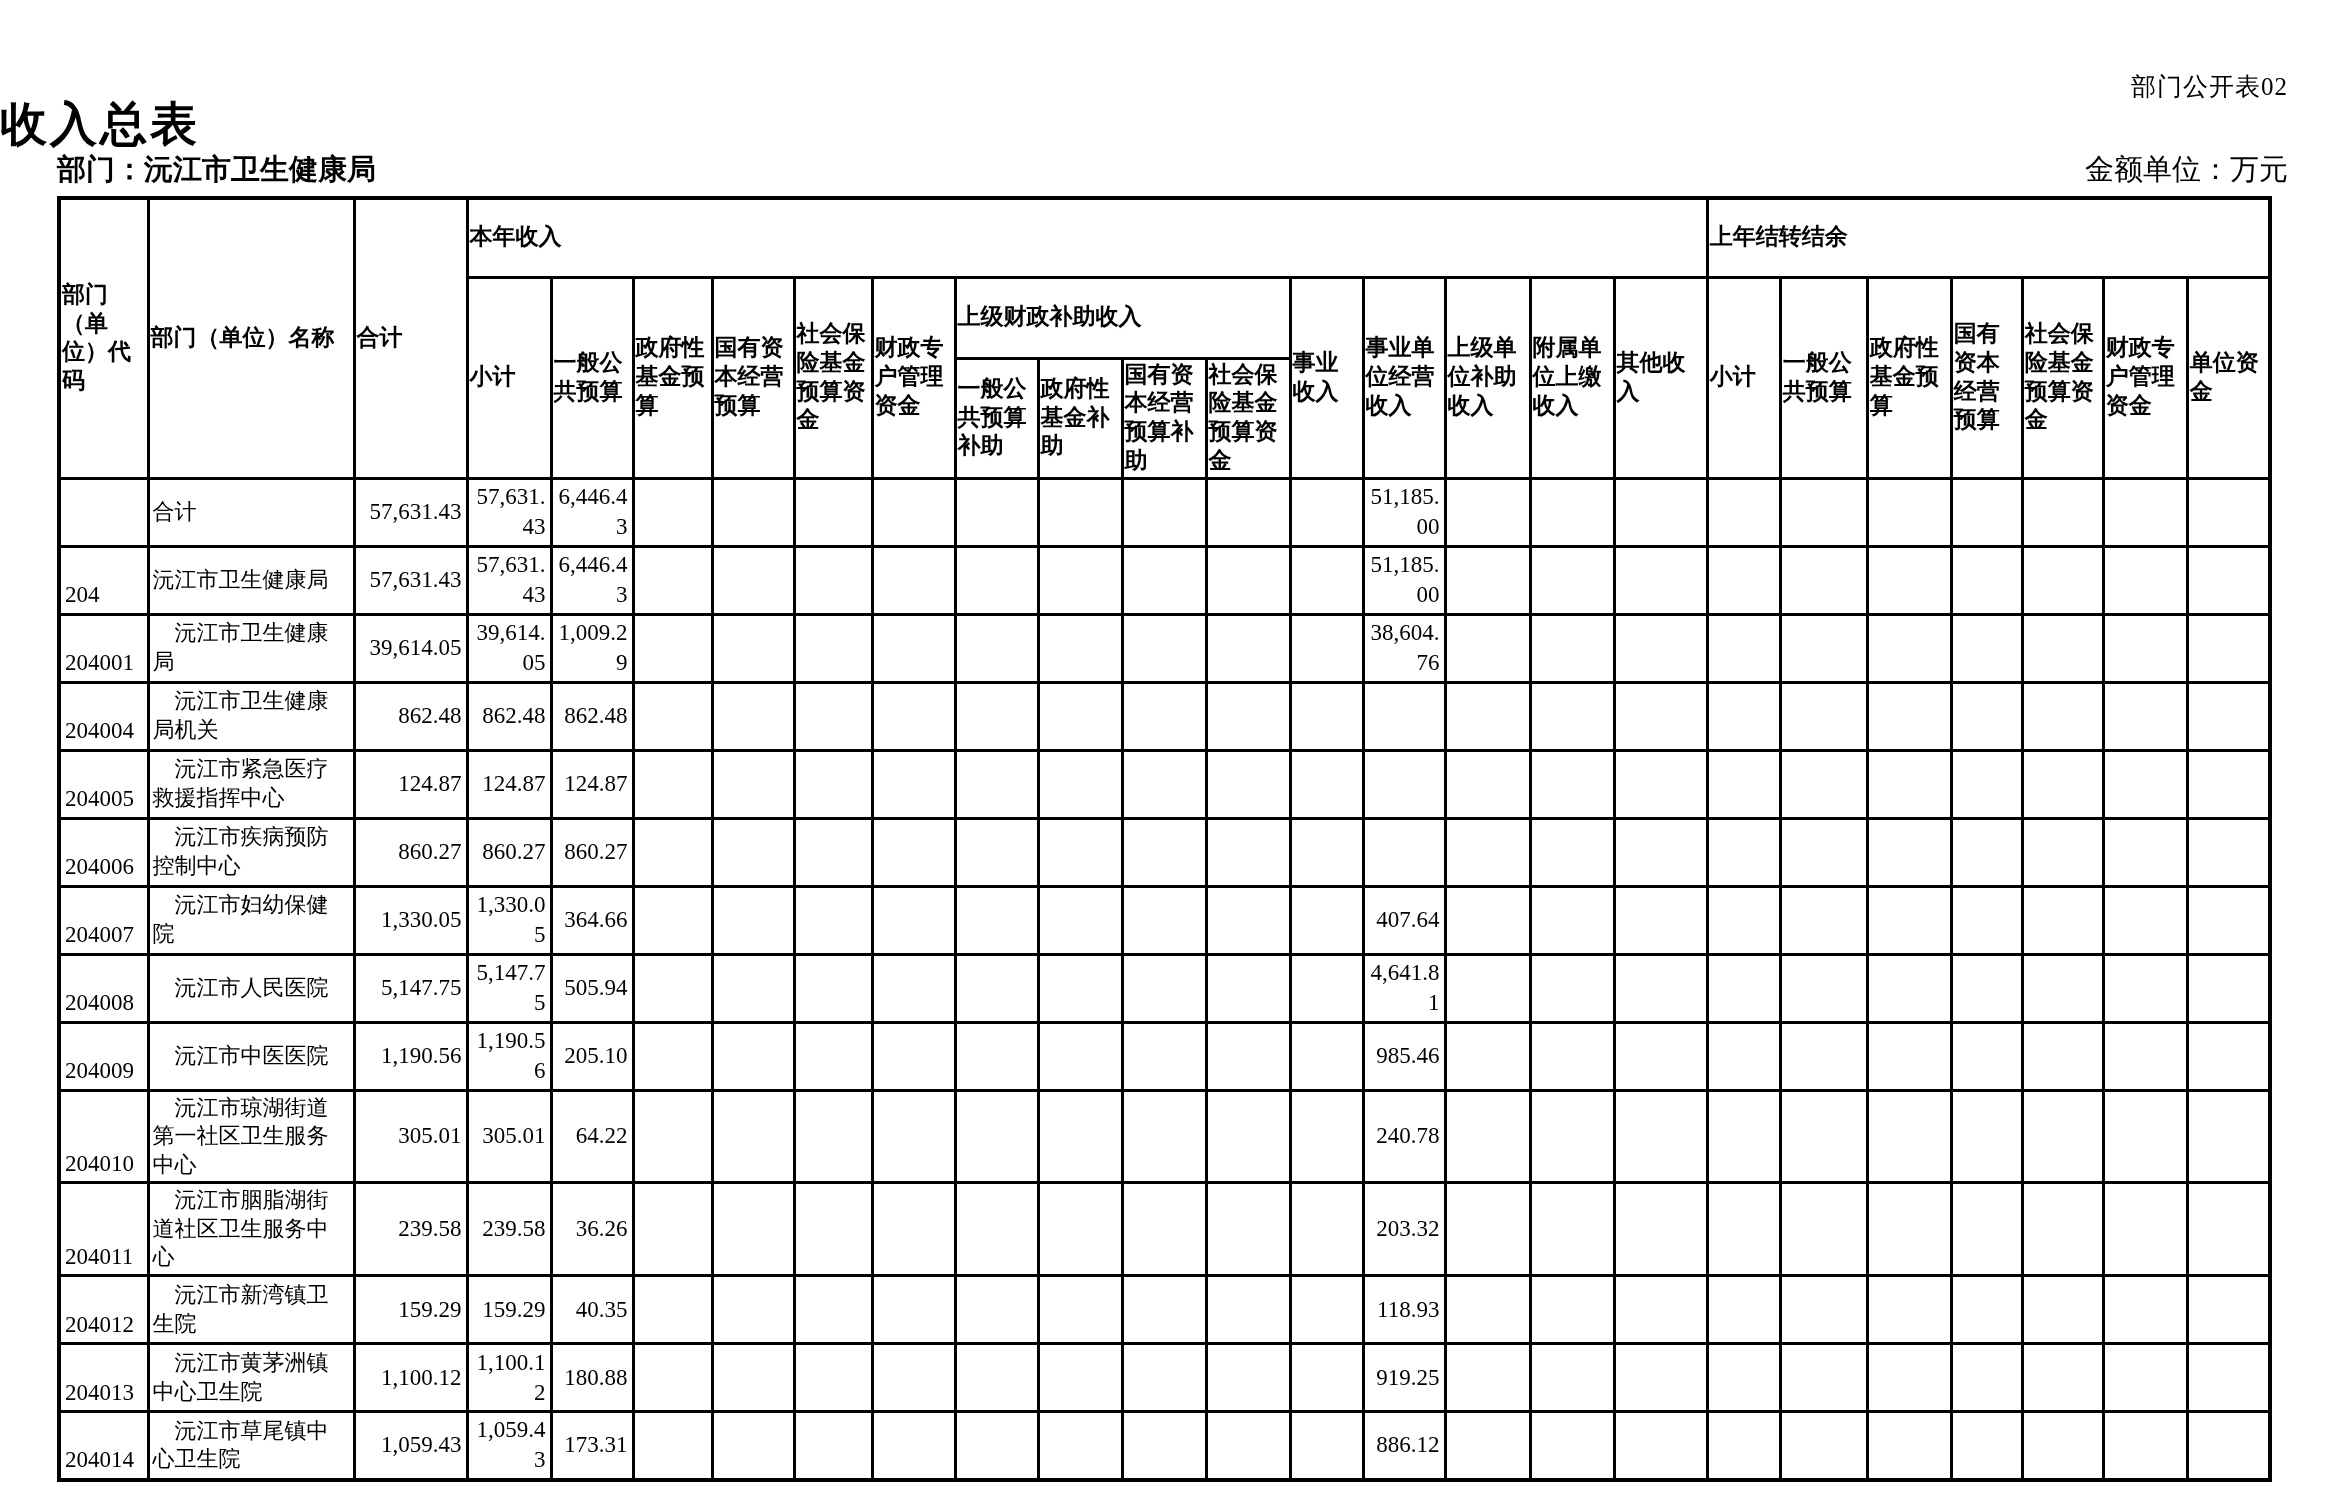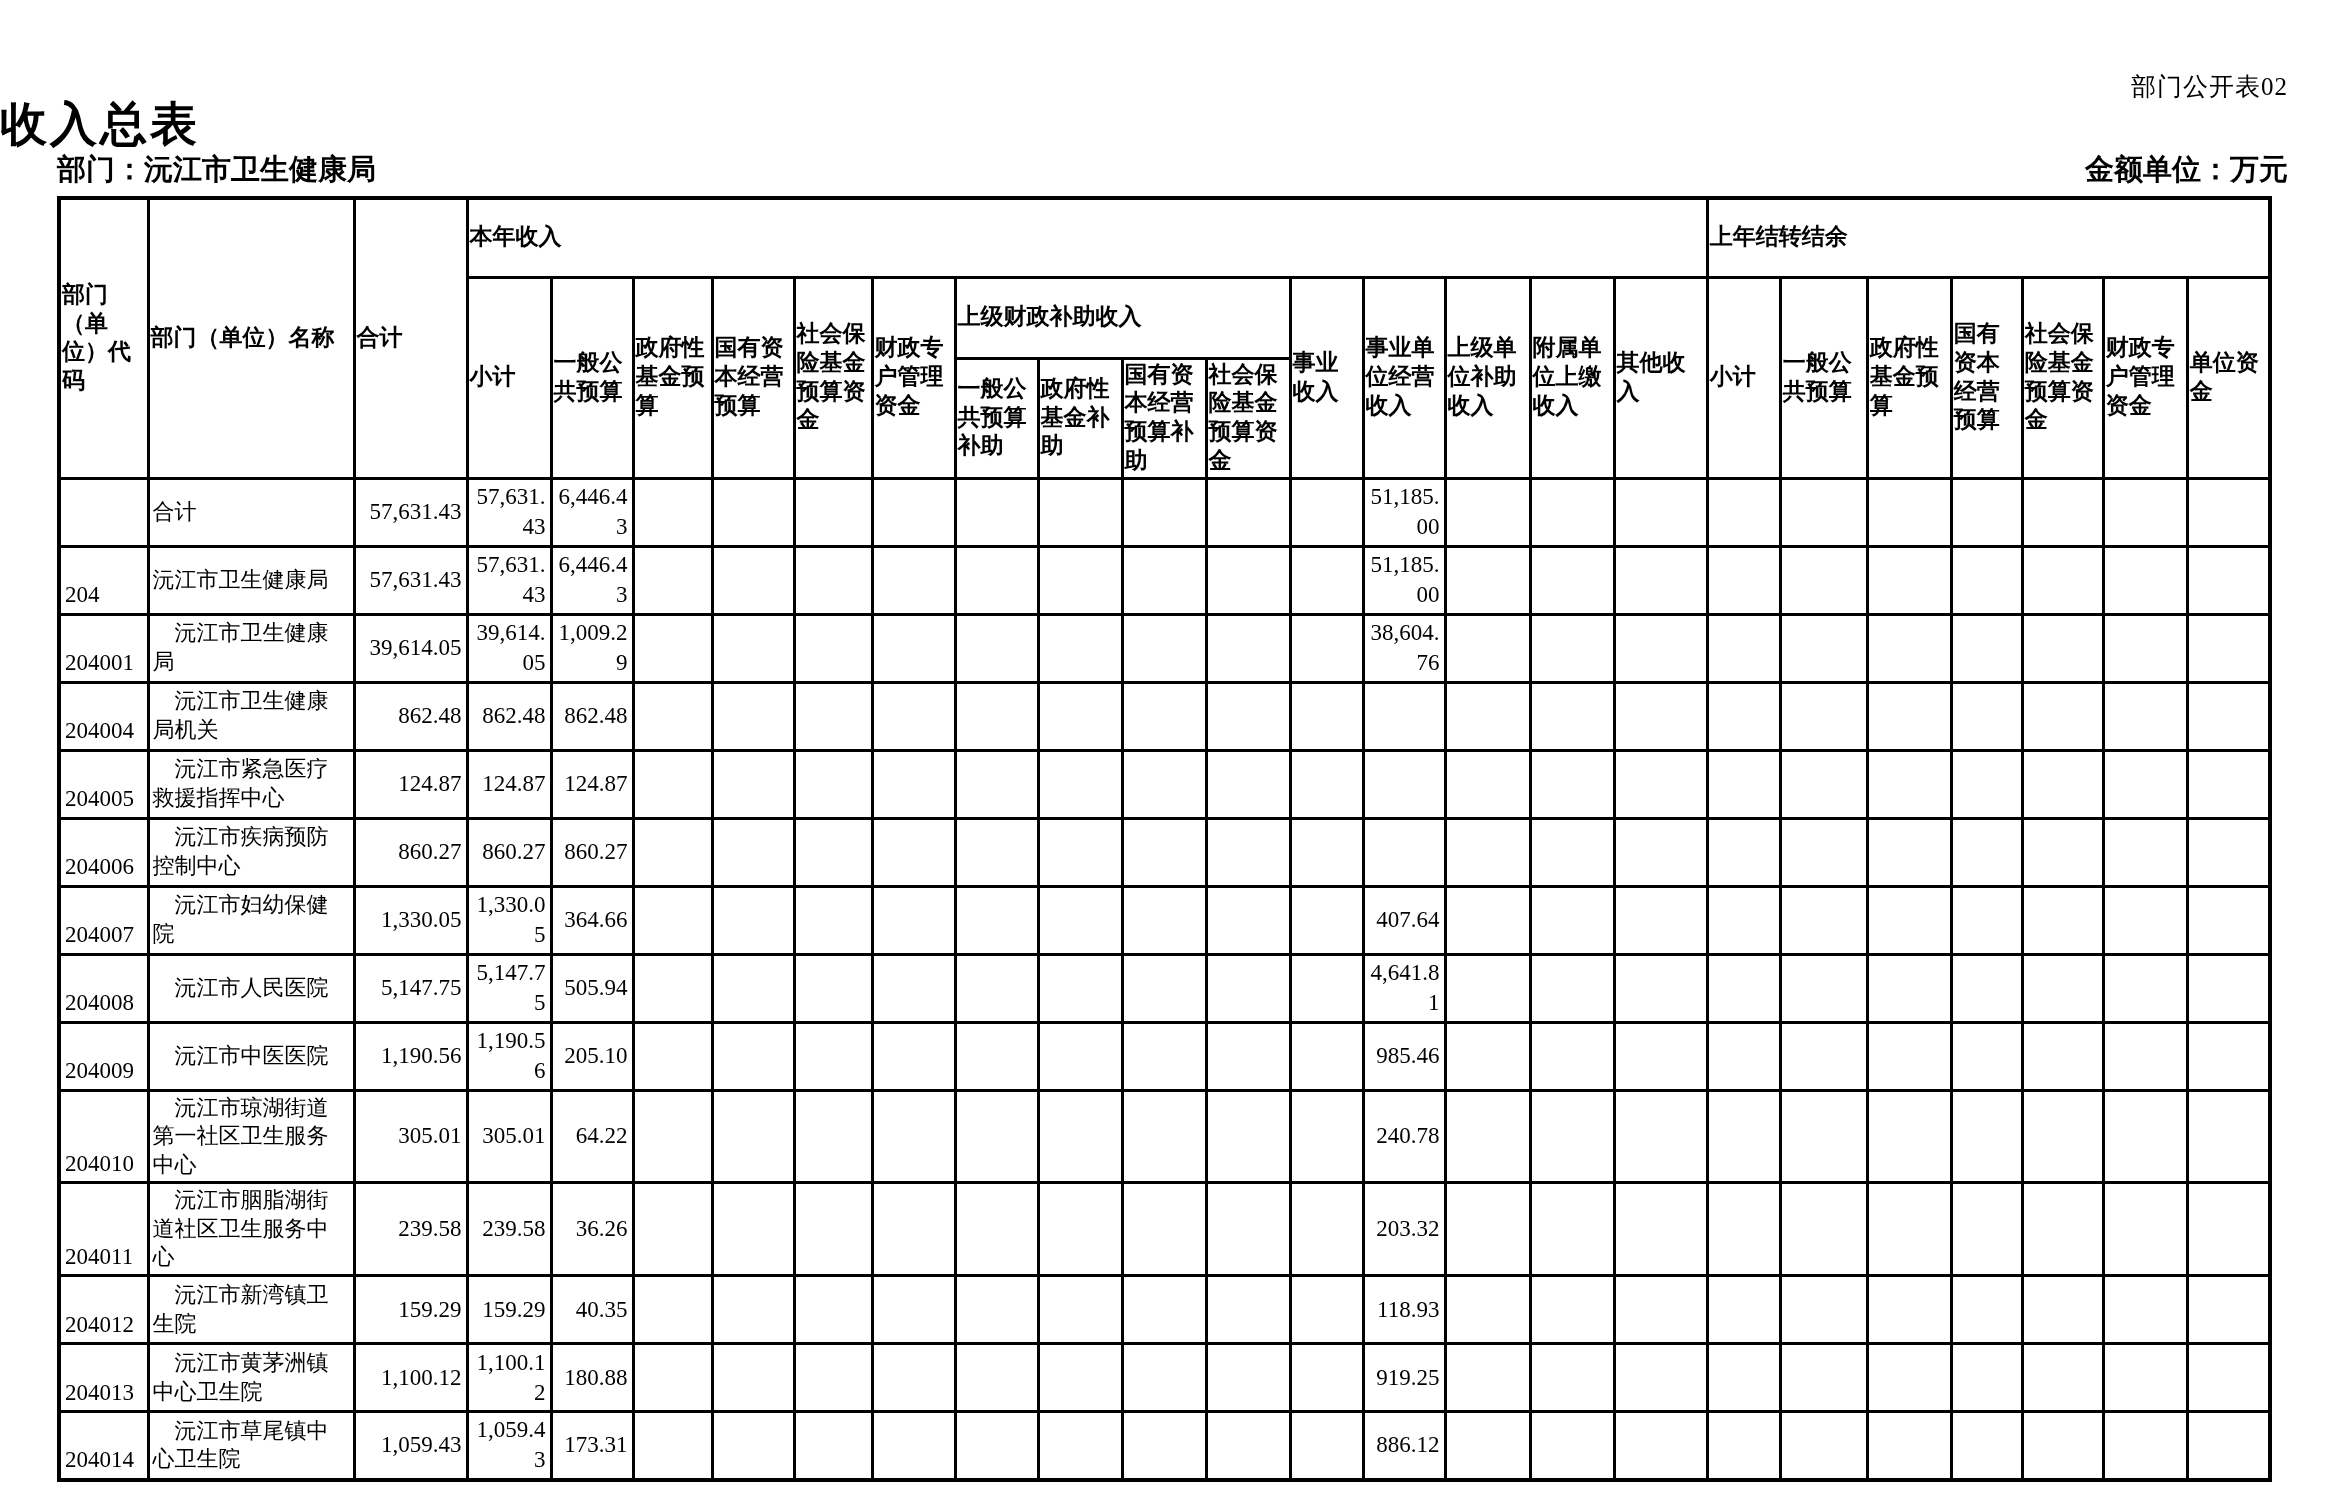--- a/index.html
+++ b/index.html
@@ -16,21 +16,21 @@
   .page-title{
     position:absolute;top:93px;left:0;width:2314px;
     text-align:left;font-size:47px;font-weight:bold;letter-spacing:3px;
   }
   .meta-row{
     position:absolute;top:150px;left:57px;right:50px;
     display:flex;justify-content:space-between;align-items:flex-start;
     font-size:29px;
   }
   .department-label{font-weight:bold;}
-  .unit-label{font-weight:bold;}
+  .unit-label{font-weight:normal;}
   table.income-table{
     position:absolute;left:57px;top:196px;
     border-collapse:collapse;table-layout:fixed;
     width:2211px;
     border:4px solid #000;
   }
   table.income-table th, table.income-table td{
     border:3px solid #000;
     word-break:break-all;
     overflow:hidden;

